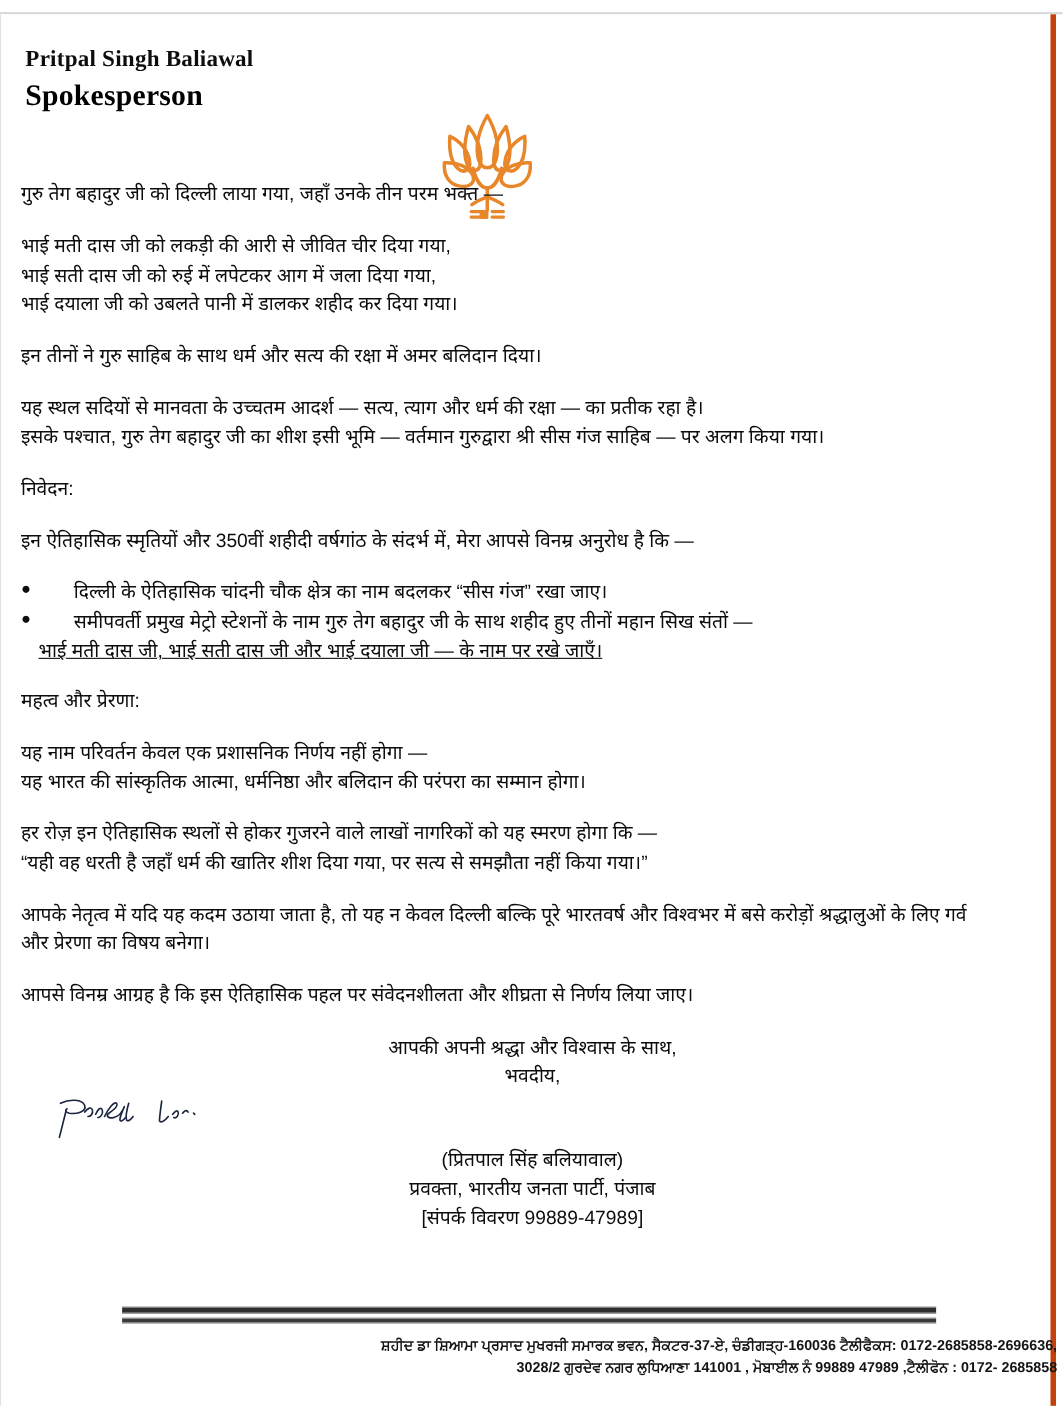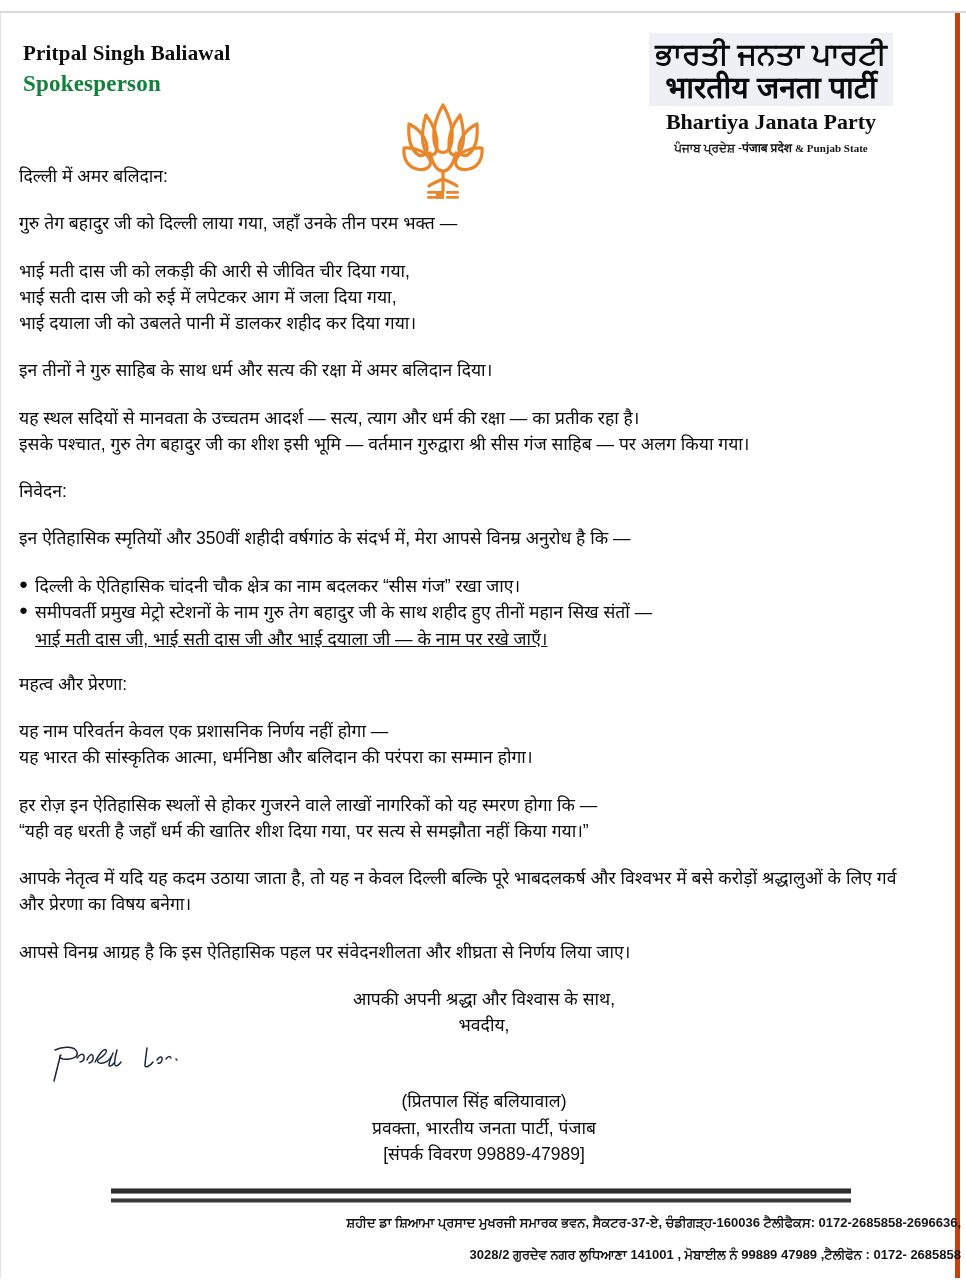--- a/index.html
+++ b/index.html
@@ -73,24 +73,24 @@
     left: 22px;
     line-height: 1.38;
   }
   .officer-name {
     font-size: 21px;
     font-weight: bold;
     letter-spacing: 0.2px;
     color: #0d0d0d;
   }
   .officer-role {
-    font-size: 23px;
+    font-size: 27px;
     font-weight: bold;
     letter-spacing: 0.2px;
-    color: #15803d;
+    color: #000000;
   }
 
   .lotus-wrap {
     position: absolute;
     top: 78px;
     left: 382px;
     width: 120px;
     height: 112px;
   }
   .lotus-wrap svg { display: block; }
@@ -167,21 +167,21 @@
     font-size: 17.5px;
     line-height: 1.52;
   }
   .bullet-dot {
     flex: 0 0 auto;
     width: 16px;
     font-size: 15px;
     line-height: 1.52;
     color: #0c0c0c;
   }
-  .bullet-text { flex: 1 1 auto; }
+  .bullet-text { flex: 1 1 auto; margin-left: 32px; }
   .bullet-text .ln { white-space: nowrap; }
   .bullet-cont { padding-left: 16px; }
   .bullet-cont .ln { white-space: nowrap; text-decoration: underline; }
 
   
   .sig-wrap {
     height: 46px;
     position: relative;
     margin: 2px 0 2px 0;
   }
@@ -214,21 +214,21 @@
   }
   .footer-line {
     font-family: "Liberation Sans", "DejaVu Sans", sans-serif;
     font-size: 13px;
     font-weight: bold;
     color: #141414;
     line-height: 1.5;
     margin-top: 4px;
     white-space: nowrap;
   }
-  .footer-line.second { margin-top: 12px; }
+  .footer-line.second { margin-top: 0; }
 </style>
 </head>
 <body>
 
 <div class="page">
 
   <div class="scan-top-strip">
     <div class="ghost"></div>
   </div>
   <div class="scan-top-rule"></div>
@@ -260,38 +260,24 @@
           <g fill="#E8862A">
             <rect x="44" y="100" width="13" height="2.8" rx="1.2"></rect>
             <rect x="63" y="100" width="13" height="2.8" rx="1.2"></rect>
             <rect x="44" y="105" width="13" height="2.8" rx="1.2"></rect>
             <rect x="63" y="105" width="13" height="2.8" rx="1.2"></rect>
             <rect x="53" y="100" width="8" height="8" rx="1.2"></rect>
           </g>
         </svg>
       </div>
 
-      <div class="party-block">
-        <div class="party-names">
-          <div class="party-pa">ਭਾਰਤੀ ਜਨਤਾ ਪਾਰਟੀ</div>
-          <div class="party-hi">भारतीय जनता पार्टी</div>
-        </div>
-        <div class="party-en">Bhartiya  Janata Party</div>
-        <div class="party-state">
-          <span>ਪੰਜਾਬ ਪ੍ਰਦੇਸ਼ -पंजाब प्रदेश</span>
-          <span class="en-tail">&amp; Punjab State</span>
-        </div>
-      </div>
     </div>
 
     <div class="letter-body">
 
-      <div class="blk heading">
-        <div class="ln">दिल्ली में अमर बलिदान:</div>
-      </div>
 
       <div class="blk">
         <div class="ln">गुरु तेग बहादुर जी को दिल्ली लाया गया, जहाँ उनके तीन परम भक्त —</div>
       </div>
 
       <div class="blk">
         <div class="ln">भाई मती दास जी को लकड़ी की आरी से जीवित चीर दिया गया,</div>
         <div class="ln">भाई सती दास जी को रुई में लपेटकर आग में जला दिया गया,</div>
         <div class="ln">भाई दयाला जी को उबलते पानी में डालकर शहीद कर दिया गया।</div>
       </div>
@@ -339,21 +325,21 @@
         <div class="ln">यह नाम परिवर्तन केवल एक प्रशासनिक निर्णय नहीं होगा —</div>
         <div class="ln">यह भारत की सांस्कृतिक आत्मा, धर्मनिष्ठा और बलिदान की परंपरा का सम्मान होगा।</div>
       </div>
 
       <div class="blk">
         <div class="ln">हर रोज़ इन ऐतिहासिक स्थलों से होकर गुजरने वाले लाखों नागरिकों को यह स्मरण होगा कि —</div>
         <div class="ln">“यही वह धरती है जहाँ धर्म की खातिर शीश दिया गया, पर सत्य से समझौता नहीं किया गया।”</div>
       </div>
 
       <div class="blk">
-        <div class="ln">आपके नेतृत्व में यदि यह कदम उठाया जाता है, तो यह न केवल दिल्ली बल्कि पूरे भाबदलकर्ष और विश्वभर में बसे करोड़ों श्रद्धालुओं के लिए गर्व</div>
+        <div class="ln">आपके नेतृत्व में यदि यह कदम उठाया जाता है, तो यह न केवल दिल्ली बल्कि पूरे भारतवर्ष और विश्वभर में बसे करोड़ों श्रद्धालुओं के लिए गर्व</div>
         <div class="ln">और प्रेरणा का विषय बनेगा।</div>
       </div>
 
       <div class="blk">
         <div class="ln">आपसे विनम्र आग्रह है कि इस ऐतिहासिक पहल पर संवेदनशीलता और शीघ्रता से निर्णय लिया जाए।</div>
       </div>
 
       <div class="blk" style="margin-bottom:0;text-align:center;">
         <div class="ln">आपकी अपनी श्रद्धा और विश्वास के साथ,</div>
         <div class="ln">भवदीय,</div>

